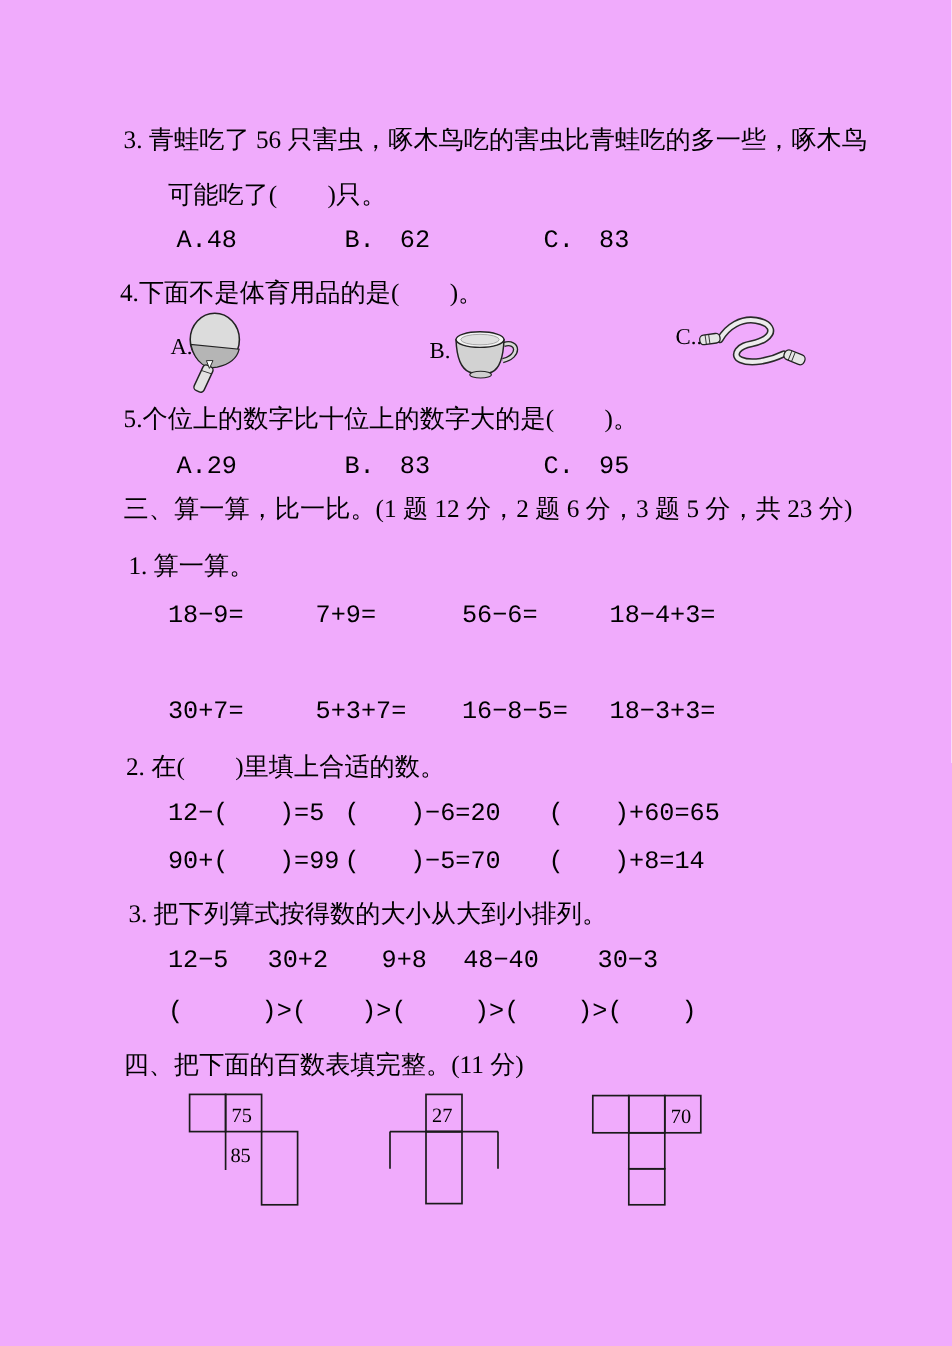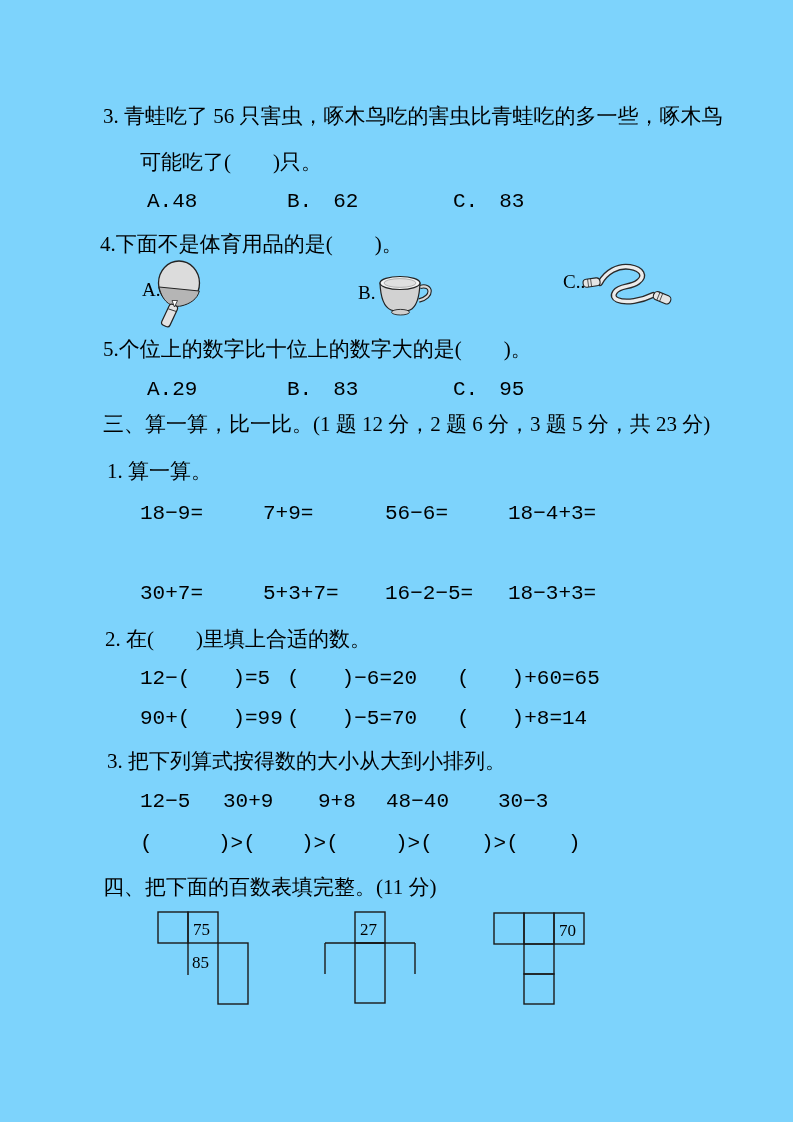--- a/index.html
+++ b/index.html
@@ -1,17 +1,17 @@
 <!DOCTYPE html>
 <html><head>
 <meta charset="utf-8">
 <style>
   html,body{margin:0;padding:0;background:#ffffff;}
   .page{
-    position:relative;width:793px;height:1122px;background:#7dd3fc;color:#000;
+    position:relative;width:793px;height:1122px;background:#f0abfc;color:#000;
     font-family:"Liberation Serif","DejaVu Serif",serif;font-size:21px;overflow:hidden;
   }
   .abs{position:absolute;white-space:nowrap;line-height:1.2;}
   .row{position:absolute;left:0;width:100%;height:26px;}
   .row span{position:absolute;white-space:nowrap;line-height:1.2;font-family:Liberation Mono, monospace;}
   .imglabel{position:absolute;font-size:19px;white-space:nowrap;}
   svg{position:absolute;overflow:visible;}
   svg text{font-family:"Liberation Serif","DejaVu Serif",serif;font-size:17px;fill:#000;}
 </style>
 </head>
@@ -78,40 +78,40 @@
   <div class="abs" style="top:459px;left:107px">1. 算一算。</div>
   <div class="row" style="top:501px">
     <span style="left:140px">18−9=</span>
     <span style="left:263px">7+9=</span>
     <span style="left:385px">56−6=</span>
     <span style="left:508px">18−4+3=</span>
   </div>
   <div class="row" style="top:581px">
     <span style="left:140px">30+7=</span>
     <span style="left:263px">5+3+7=</span>
-    <span style="left:385px">16−2−5=</span>
+    <span style="left:385px">16−8−5=</span>
     <span style="left:508px">18−3+3=</span>
   </div>
 
   <div class="abs" style="top:627px;left:105px">2. 在(　　)里填上合适的数。</div>
   <div class="row" style="top:666px">
     <span style="left:140px">12−(　　)=5</span>
     <span style="left:287px">(　　)−6=20</span>
     <span style="left:457px">(　　)+60=65</span>
   </div>
   <div class="row" style="top:706px">
     <span style="left:140px">90+(　　)=99</span>
     <span style="left:287px">(　　)−5=70</span>
     <span style="left:457px">(　　)+8=14</span>
   </div>
 
   <div class="abs" style="top:749px;left:107px">3. 把下列算式按得数的大小从大到小排列。</div>
   <div class="row" style="top:789px">
     <span style="left:140px">12−5</span>
-    <span style="left:223px">30+9</span>
+    <span style="left:223px">30+2</span>
     <span style="left:318px">9+8</span>
     <span style="left:386px">48−40</span>
     <span style="left:498px">30−3</span>
   </div>
   <div class="row" style="top:831px">
     <span style="left:140px">(</span>
     <span style="left:218px">)&gt;(</span>
     <span style="left:301px">)&gt;(</span>
     <span style="left:395px">)&gt;(</span>
     <span style="left:481px">)&gt;(</span>

